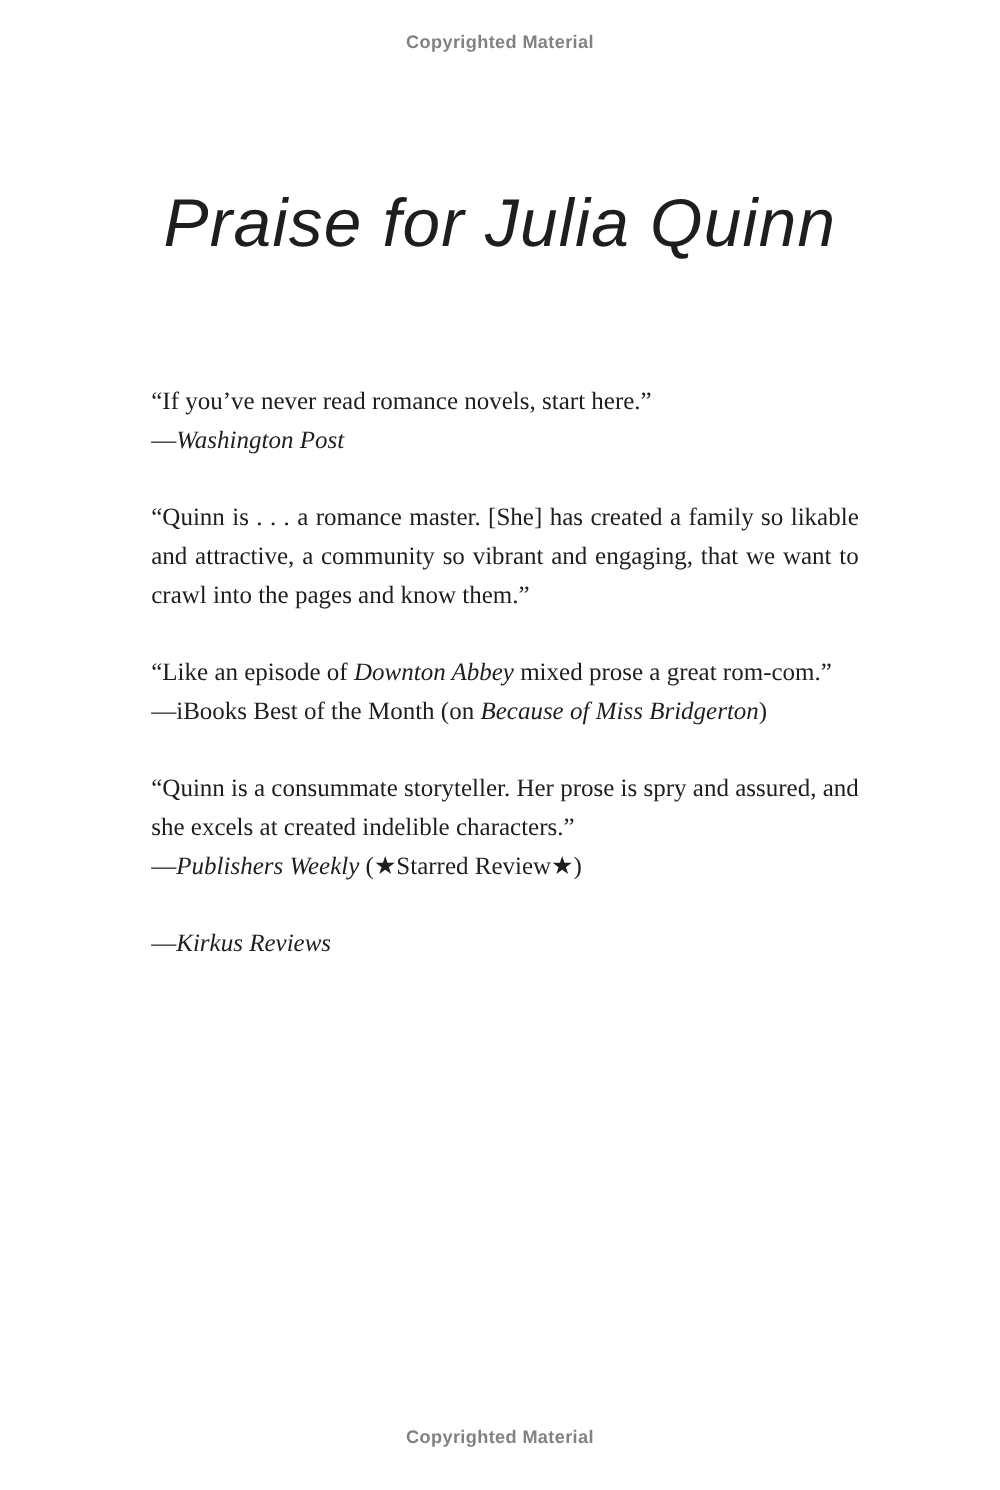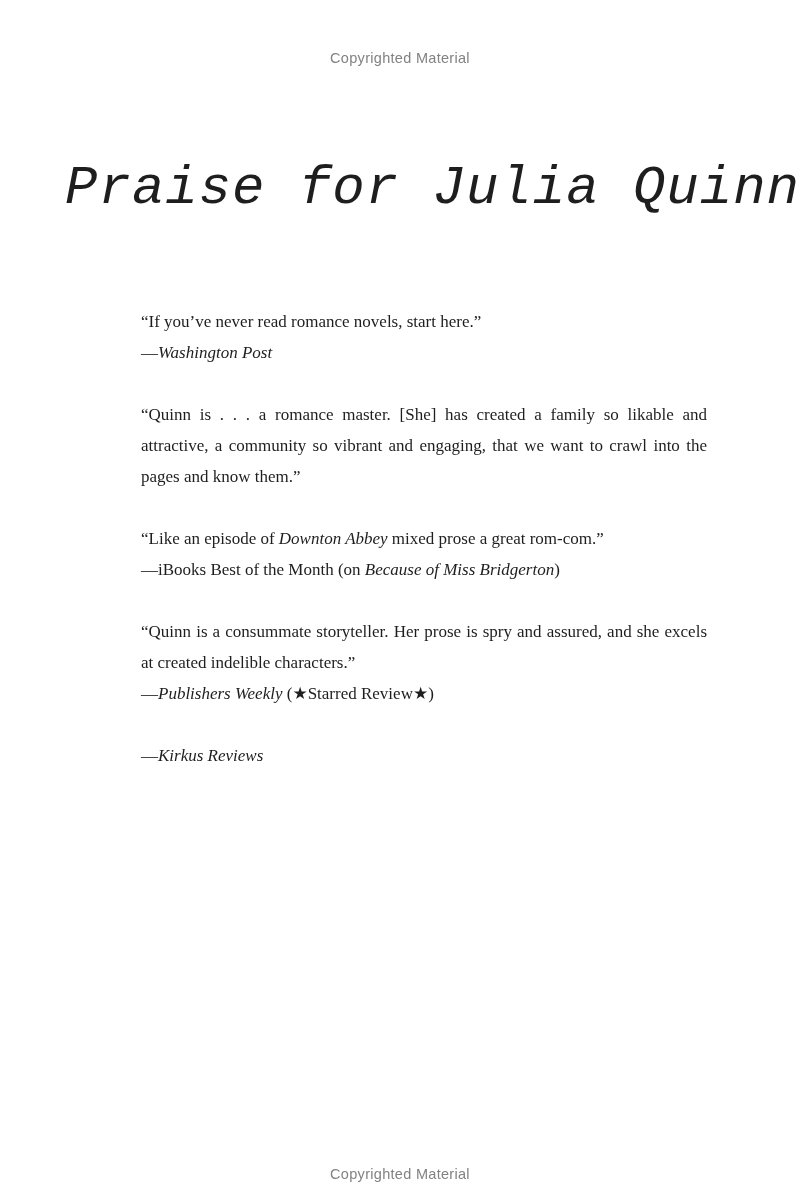--- a/index.html
+++ b/index.html
@@ -17,50 +17,47 @@
     overflow: hidden;
     font-family: "Liberation Serif", serif;
     color: var(--text-color);
   }
   .copyright {
     position: absolute;
     left: 0;
     width: 100%;
     text-align: center;
     font-family: "Liberation Sans", sans-serif;
-    font-weight: normal;
+    font-weight: bold;
     font-size: 14.5px;
     letter-spacing: 0.3px;
     color: var(--muted-color);
-    margin-top: 24px;
   }
   .copyright.top { top: 26px; }
   .copyright.bottom { top: 1142px; }
   .title {
     position: absolute;
     top: 148px;
     left: 0;
     width: 100%;
-    text-align: right;
-    font-family: Liberation Mono, monospace;
+    text-align: center;
+    font-family: Liberation Sans, sans-serif;
     font-style: italic;
     font-weight: normal;
     font-size: 54px;
     letter-spacing: 1px;
     color: var(--text-color);
-    margin-top: 10px;
   }
   .quotes {
     position: absolute;
     top: 306px;
     left: 121px;
     width: 566px;
-    font-size: 17px;
+    font-size: 20px;
     line-height: 31px;
-    margin-left: 20px;
   }
   blockquote.quote {
     margin: 0 0 31px 0;
   }
   .quote-text { text-align: left; }
   .quote-text.justify { text-align: justify; font-family: Liberation Serif, serif; }
   .quote-attribution { text-align: left; }
   em { font-style: italic; }
 </style>
 </head>

